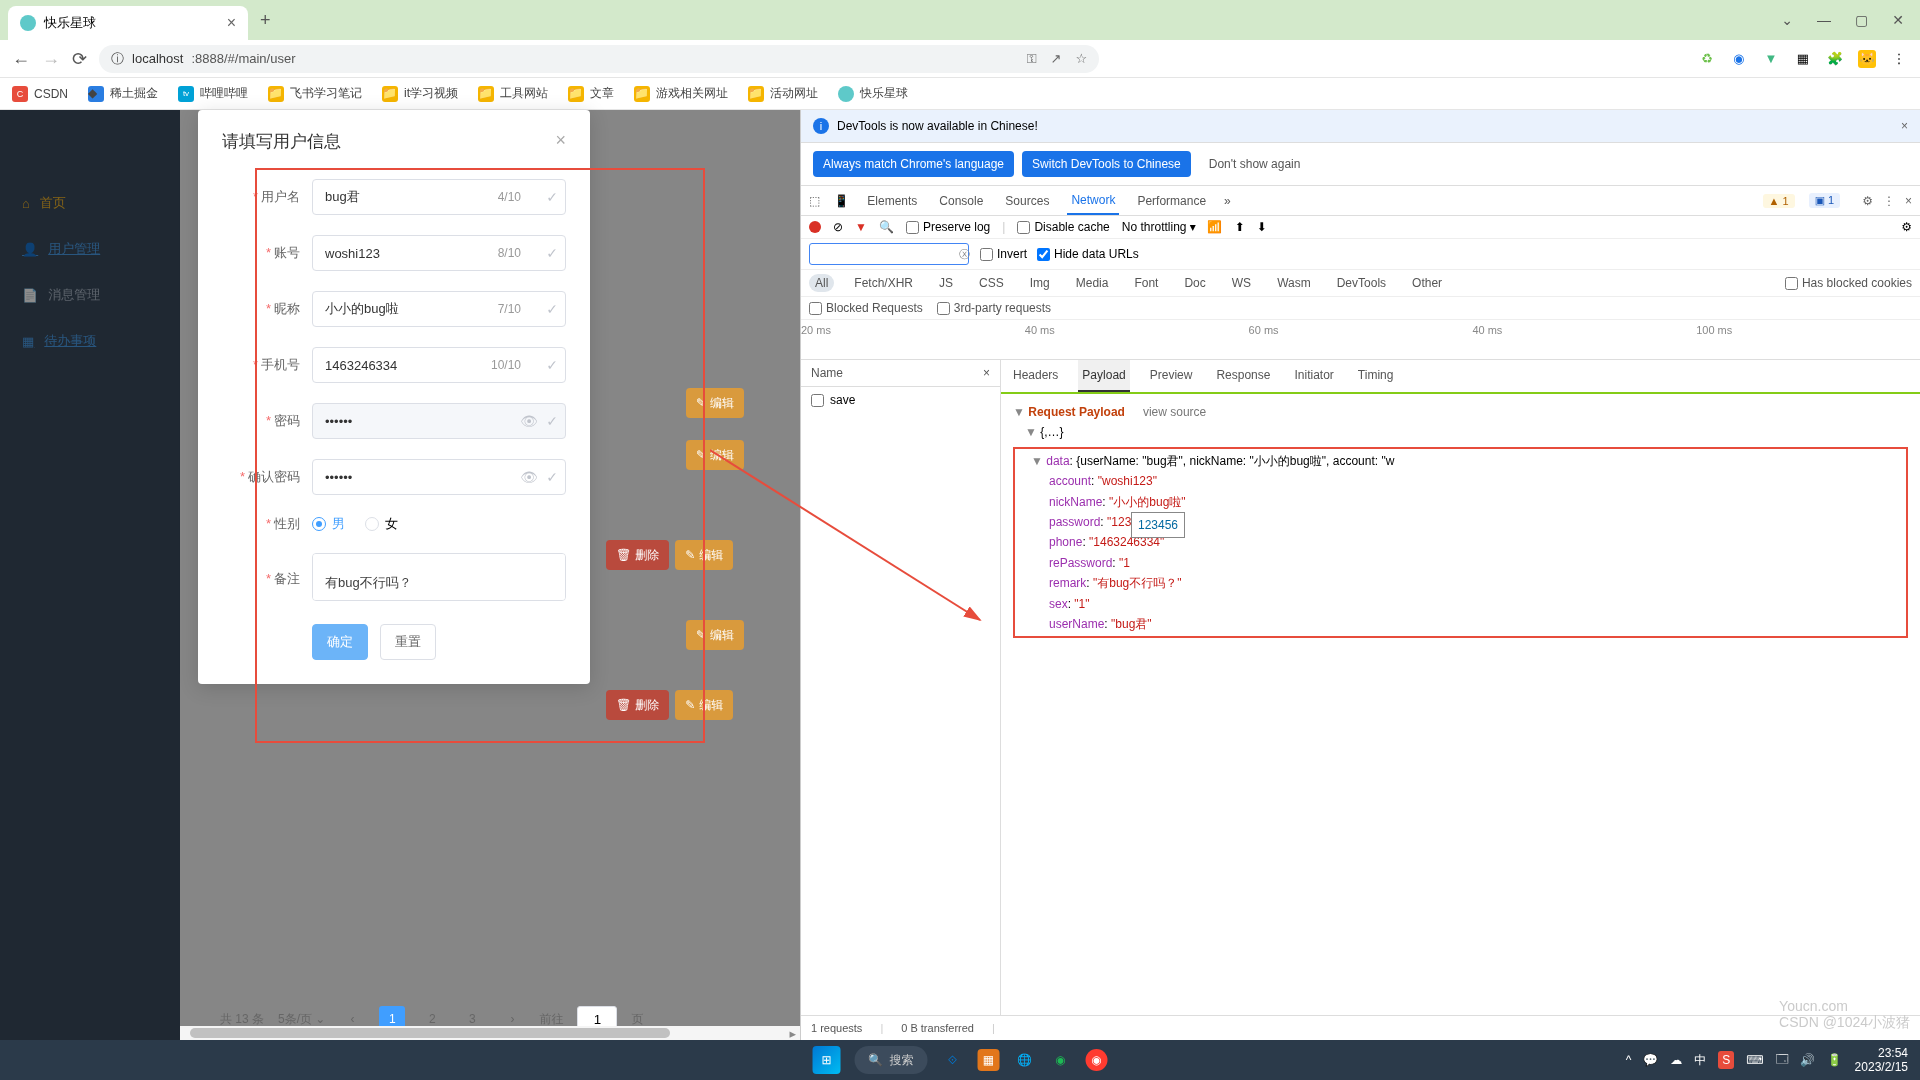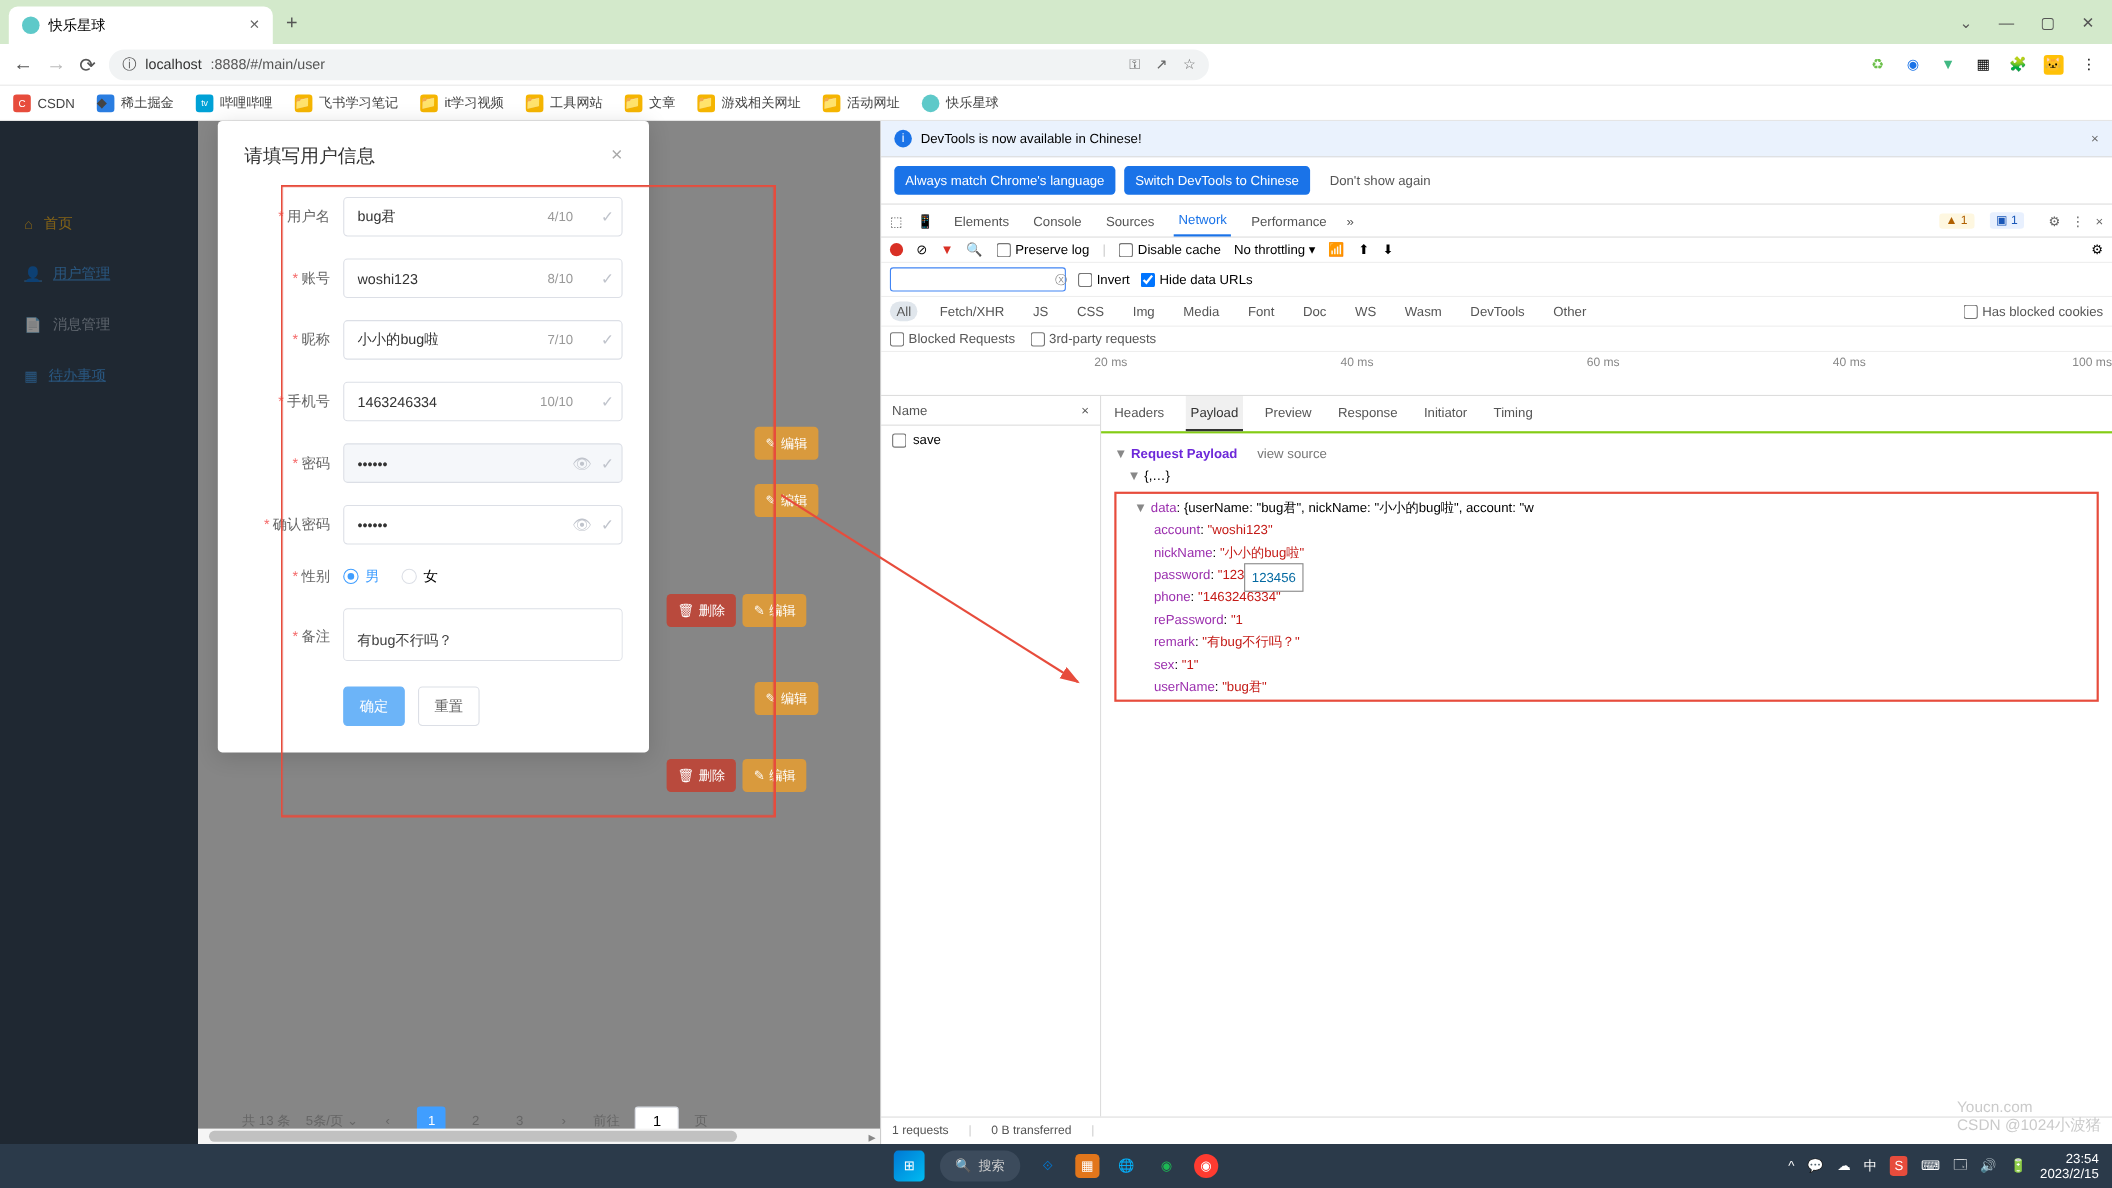--- a/index.html
+++ b/index.html
@@ -79,31 +79,31 @@
 .dt-rec{width:12px;height:12px;border-radius:50%;background:#d93025}
 .dt-filter{display:flex;align-items:center;padding:4px 8px;gap:10px;border-bottom:1px solid #eee}
 .dt-filter-input{width:160px;height:22px;border:1px solid #4285f4;border-radius:3px;padding:0 20px 0 6px}
 .dt-filter-x{margin-left:-20px;color:#888;font-size:11px}
 .dt-chk{display:flex;align-items:center;gap:4px}
 .dt-types{display:flex;align-items:center;padding:4px 8px;gap:14px;border-bottom:1px solid #eee;color:#555;flex-wrap:wrap}
 .dt-type{padding:2px 6px}
 .dt-type.active{background:#e0e6ec;border-radius:10px}
 .dt-types2{display:flex;align-items:center;padding:4px 8px;gap:14px;border-bottom:1px solid #eee;color:#555}
 .dt-timeline{height:40px;border-bottom:1px solid #ddd;display:flex;padding:4px 0;color:#888;font-size:11px}
-.dt-time{flex:1;text-align:right}
+.dt-time{flex:1;text-align:left}
 .dt-content{flex:1;display:flex;min-height:0}
 .dt-list{width:200px;border-right:1px solid #ddd}
 .dt-list-hdr{padding:6px 10px;border-bottom:1px solid #ddd;color:#555;display:flex;justify-content:space-between}
 .dt-list-item{padding:6px 10px;display:flex;align-items:center;gap:6px}
 .dt-detail{flex:1;display:flex;flex-direction:column}
 .dt-dtabs{display:flex;padding:0 8px;border-bottom:2px solid #84cc16;gap:16px;color:#555}
 .dt-dtab{padding:8px 4px}
 .dt-dtab.active{color:#333;border-bottom:2px solid #333;background:#f0f0f0}
 .dt-payload{padding:8px 12px;font-family:monospace;font-size:12px;line-height:1.7;position:relative}
-.dt-payload .hdr{font-weight:bold;color:#6d28d9}
+.dt-payload .hdr{font-weight:bold;color:#c2410c}
 .dt-payload .vs{color:#777;font-weight:normal;margin-left:18px}
 .dt-key{color:#9b2fae}
 .dt-str{color:#c41a16}
 .dt-tooltip{position:absolute;left:130px;top:118px;background:#fff;border:1px solid #888;padding:2px 6px;font-size:12px;color:#0369a1}
 .redbox2{border:2px solid #e74c3c;margin-top:4px;padding:2px 4px}
 .dt-status{border-top:1px solid #ddd;padding:6px 10px;display:flex;gap:18px;color:#555;font-size:11px}
 .taskbar{position:absolute;bottom:0;left:0;right:0;height:40px;background:#2b3a4a;display:flex;align-items:center;padding:0 12px;color:#fff;font-size:12px}
 .tb-center{position:absolute;left:50%;transform:translateX(-50%);display:flex;align-items:center;gap:14px}
 .tb-search{background:#3c4b5c;border-radius:16px;height:28px;padding:0 14px;display:flex;align-items:center;gap:6px;color:#ccc}
 .tb-right{margin-left:auto;display:flex;align-items:center;gap:12px}

